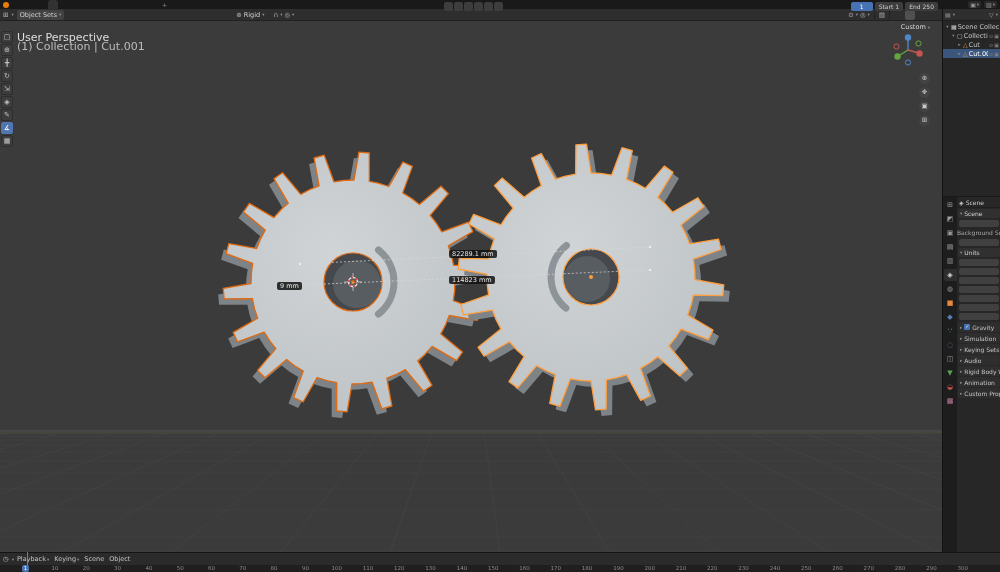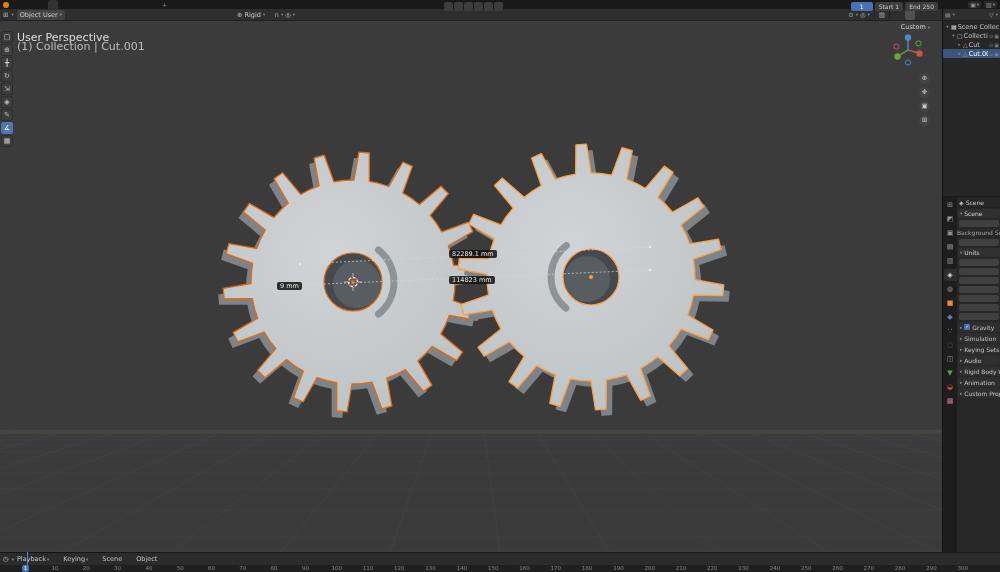--- a/index.html
+++ b/index.html
@@ -68,21 +68,21 @@
   .props-main{flex:1;font-size:6px;color:#bdbdbd;overflow:hidden;}
   .pcrumb{height:11px;display:flex;align-items:center;gap:2px;padding:0 2px;border-bottom:1px solid #1f1f1f;color:#cfcfcf;}
   .ppanel-h{height:9px;display:flex;align-items:center;gap:2px;background:#303030;margin:1px;border-radius:2px;padding:0 2px;color:#d2d2d2;white-space:nowrap;overflow:hidden;}
   .plabel{display:block;text-align:right;padding-right:2px;white-space:nowrap;overflow:hidden;color:#a6a6a6;height:8px;line-height:8px;}
   .pstub{height:7px;background:#404040;border-radius:2px;margin:2px 2px;}
   .pcollapsed{height:10px;display:flex;align-items:center;gap:2px;padding:0 2px;margin:1px;background:#2e2e2e;border-radius:2px;color:#c6c6c6;white-space:nowrap;overflow:hidden;}
   .chk{width:6px;height:6px;background:#4772b3;border-radius:1px;color:#fff;font-size:4.5px;line-height:6px;text-align:center;flex:0 0 auto;}
 
   
   .timeline{position:absolute;left:0;right:0;top:552px;height:13px;background:#2b2b2b;border-top:1px solid #141414;display:flex;align-items:center;font-size:6.5px;color:#c5c5c5;padding:0 3px;gap:3px;}
-  .tl-menus{display:flex;gap:14px;}
+  .tl-menus{display:flex;gap:5px;}
   .tl-menu{display:flex;align-items:center;gap:1px;white-space:nowrap;}
   .tl-transport{position:absolute;left:444px;top:2px;display:flex;gap:1px;}
   .tp-btn{min-width:9px;height:9px;background:#3d3d3d;border-radius:2px;color:#ccc;font-size:5px;line-height:9px;text-align:center;padding:0 1px;}
   .tl-right{position:absolute;right:62px;top:2px;display:flex;gap:2px;}
   .frame-field{background:#4772b3;color:#fff;border-radius:2px;height:9px;line-height:9px;padding:0 9px;font-size:6px;}
   .range-field{background:#3d3d3d;border-radius:2px;height:9px;line-height:9px;padding:0 4px;font-size:6px;color:#cfcfcf;display:flex;gap:2px;white-space:nowrap;}
   .ruler{position:absolute;left:0;right:0;top:565px;height:7px;background:#1f1f1f;overflow:hidden;font-size:5.5px;color:#8a8a8a;}
   .ruler span{position:absolute;top:0;transform:translateX(-50%);line-height:7px;}
   .playhead-line{position:absolute;left:26px;top:552px;width:1px;height:20px;background:#5a86c4;z-index:3;}
   .playhead-label{position:absolute;left:21px;top:565px;background:#4772b3;color:#fff;border-radius:2px;font-size:5.5px;padding:0 2px;height:7px;line-height:7px;z-index:4;}
@@ -127,21 +127,21 @@
           <span class="ico">▥</span>
           <span class="caret">▾</span>
         </span>
       </div>
   </div>
 
   <div class="vp-header">
     <span class="vh-ico">⊞</span>
     <span class="caret">▾</span>
     <span class="mode-select">
-      <span>Object User</span>
+      <span>Object Sets</span>
       <span class="caret">▾</span>
     </span>
     <div class="vh-menus">
 
     <span class="vh-menu"></span>
         <span class="vh-menu"></span>
         <span class="vh-menu"></span>
         <span class="vh-menu"></span>
       </div>
     <div class="orient-group">

